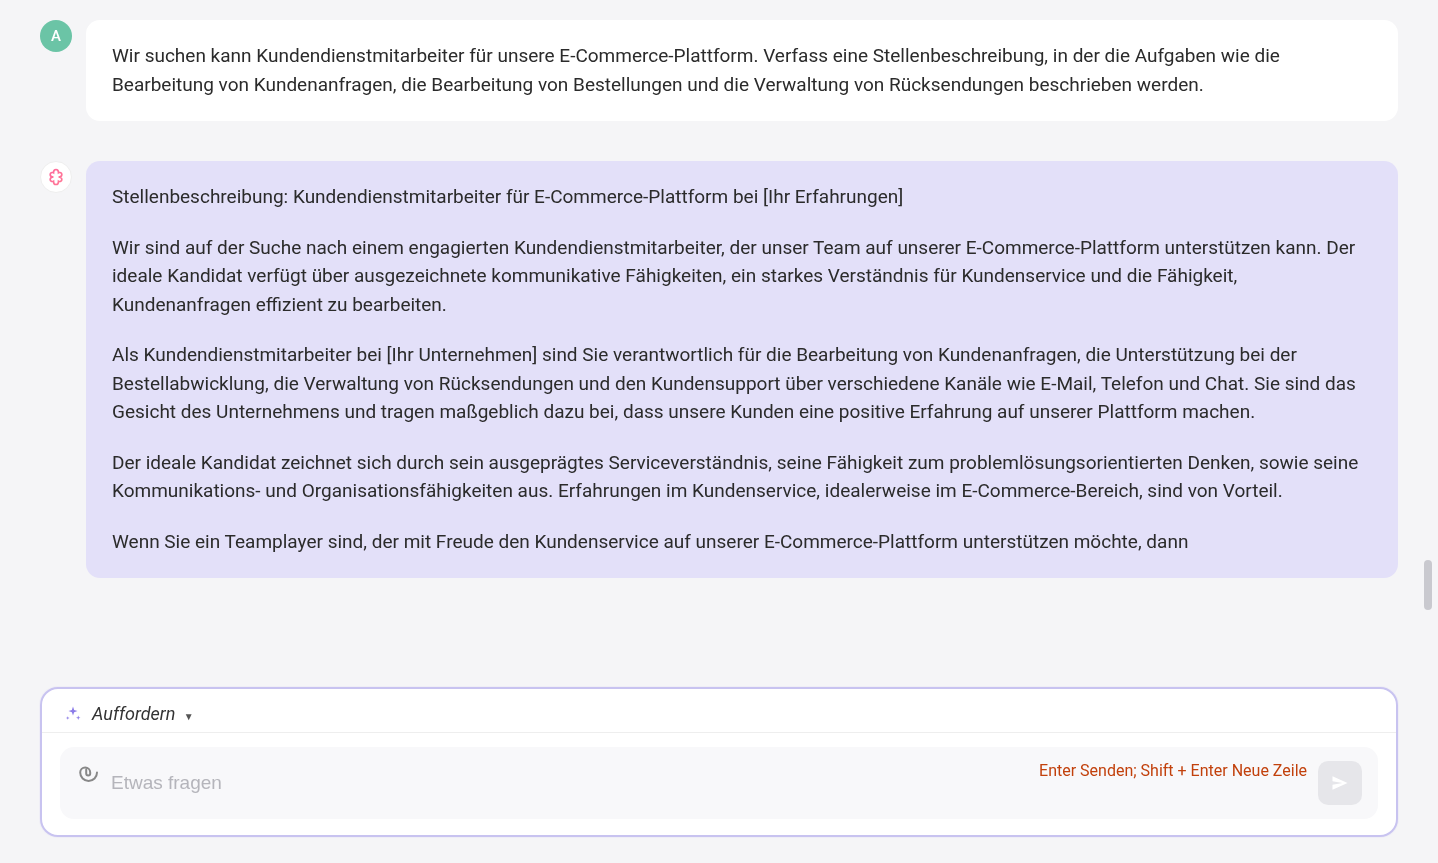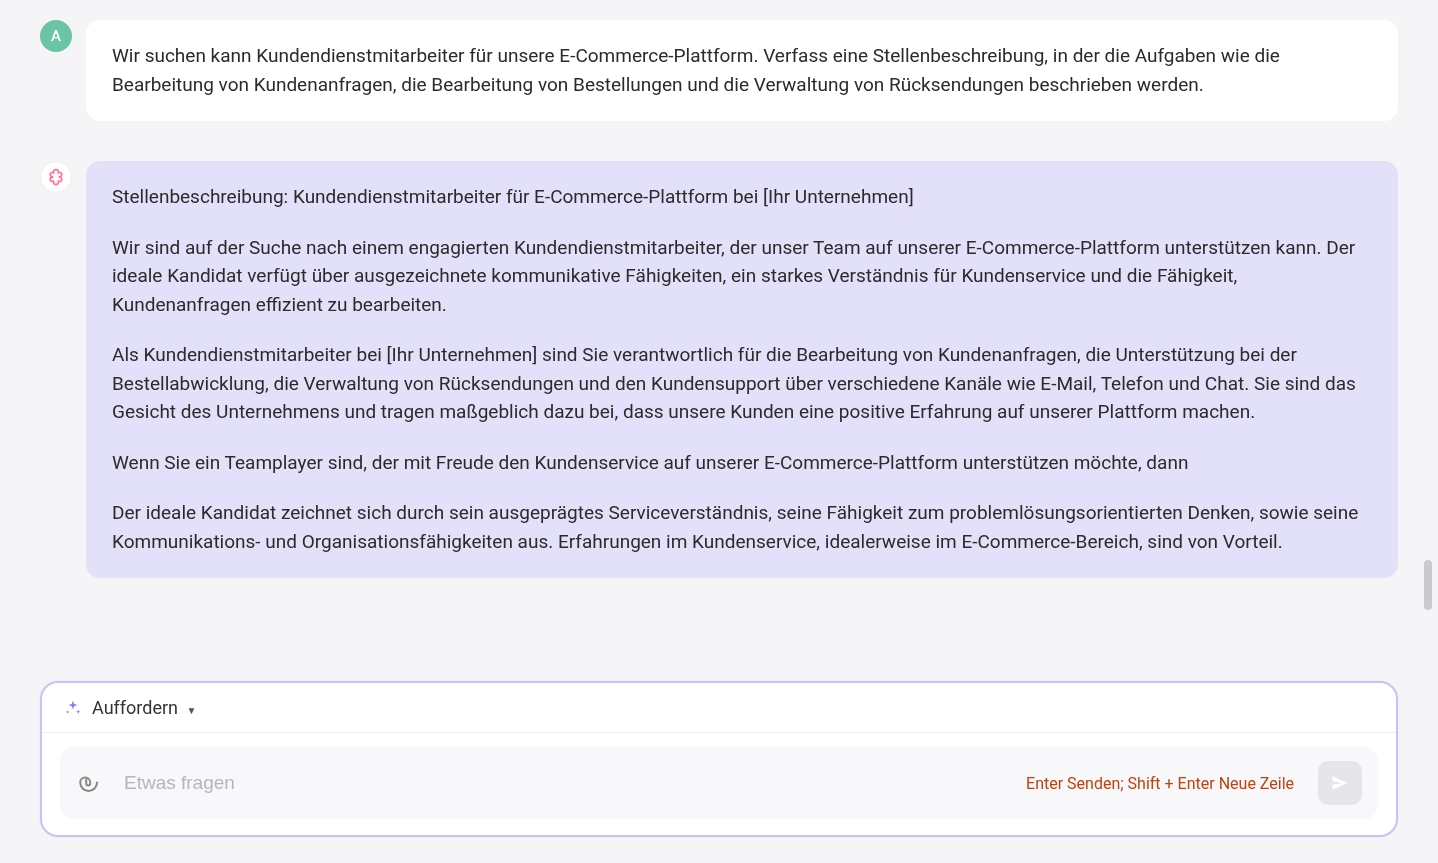--- a/index.html
+++ b/index.html
@@ -61,23 +61,24 @@
     bottom: 26px;
     background: #fff;
     border: 2px solid #c8c3f0;
     border-radius: 18px;
     padding: 0;
     box-shadow: 0 0 0 1px rgba(180,170,240,0.08);
   }
   .input-header {
     display: flex;
     align-items: center;
-    padding: 14px 22px 14px 22px;
+    padding: 14px 22px 8px 22px;
     border-bottom: 1px solid #eee;
     gap: 10px;
+    font-style: italic;
   }
   .sparkle-icon {
     color: #8b7ce8;
     display: flex;
   }
   .mode-label {
     font-size: 18px;
     color: #333;
     font-weight: 400;
   }
@@ -90,23 +91,22 @@
     display: flex;
     align-items: center;
     padding: 14px 18px 16px 18px;
     gap: 14px;
   }
   .inner-input {
     flex: 1;
     background: #f8f8fa;
     border-radius: 14px;
     display: flex;
-    align-items: center;
     padding: 14px 16px;
-    gap: 24px;
+    gap: 11px;
   }
   .attach-icon { color: #888; display:flex; cursor:pointer; }
   .text-input {
     flex: 1;
     border: none;
     background: transparent;
     font-size: 19px;
     color: #333;
     outline: none;
   }
@@ -159,25 +159,25 @@
           <linearGradient id="g" x1="0" y1="0" x2="24" y2="24">
             <stop offset="0%" stop-color="#ff6b9d"></stop>
             <stop offset="33%" stop-color="#feca57"></stop>
             <stop offset="66%" stop-color="#48dbfb"></stop>
             <stop offset="100%" stop-color="#a29bfe"></stop>
           </linearGradient>
         </defs>
       </svg>
     </div>
     <div class="bubble bubble-ai">
-      <p>Stellenbeschreibung: Kundendienstmitarbeiter für E-Commerce-Plattform bei [Ihr Unternehmen]</p>
+      <p>Stellenbeschreibung: Kundendienstmitarbeiter für E-Commerce-Plattform bei [Ihr Erfahrungen]</p>
       <p>Wir sind auf der Suche nach einem engagierten Kundendienstmitarbeiter, der unser Team auf unserer E-Commerce-Plattform unterstützen kann. Der ideale Kandidat verfügt über ausgezeichnete kommunikative Fähigkeiten, ein starkes Verständnis für Kundenservice und die Fähigkeit, Kundenanfragen effizient zu bearbeiten.</p>
       <p>Als Kundendienstmitarbeiter bei [Ihr Unternehmen] sind Sie verantwortlich für die Bearbeitung von Kundenanfragen, die Unterstützung bei der Bestellabwicklung, die Verwaltung von Rücksendungen und den Kundensupport über verschiedene Kanäle wie E-Mail, Telefon und Chat. Sie sind das Gesicht des Unternehmens und tragen maßgeblich dazu bei, dass unsere Kunden eine positive Erfahrung auf unserer Plattform machen.</p>
+      <p>Der ideale Kandidat zeichnet sich durch sein ausgeprägtes Serviceverständnis, seine Fähigkeit zum problemlösungsorientierten Denken, sowie seine Kommunikations- und Organisationsfähigkeiten aus. Erfahrungen im Kundenservice, idealerweise im E-Commerce-Bereich, sind von Vorteil.</p>
       <p>Wenn Sie ein Teamplayer sind, der mit Freude den Kundenservice auf unserer E-Commerce-Plattform unterstützen möchte, dann</p>
-      <p>Der ideale Kandidat zeichnet sich durch sein ausgeprägtes Serviceverständnis, seine Fähigkeit zum problemlösungsorientierten Denken, sowie seine Kommunikations- und Organisationsfähigkeiten aus. Erfahrungen im Kundenservice, idealerweise im E-Commerce-Bereich, sind von Vorteil.</p>
     </div>
   </div>
 
 </div>
 
 <div class="scrollbar-stub"></div>
 
 <div class="input-area">
   <div class="input-header">
     <span class="sparkle-icon">

